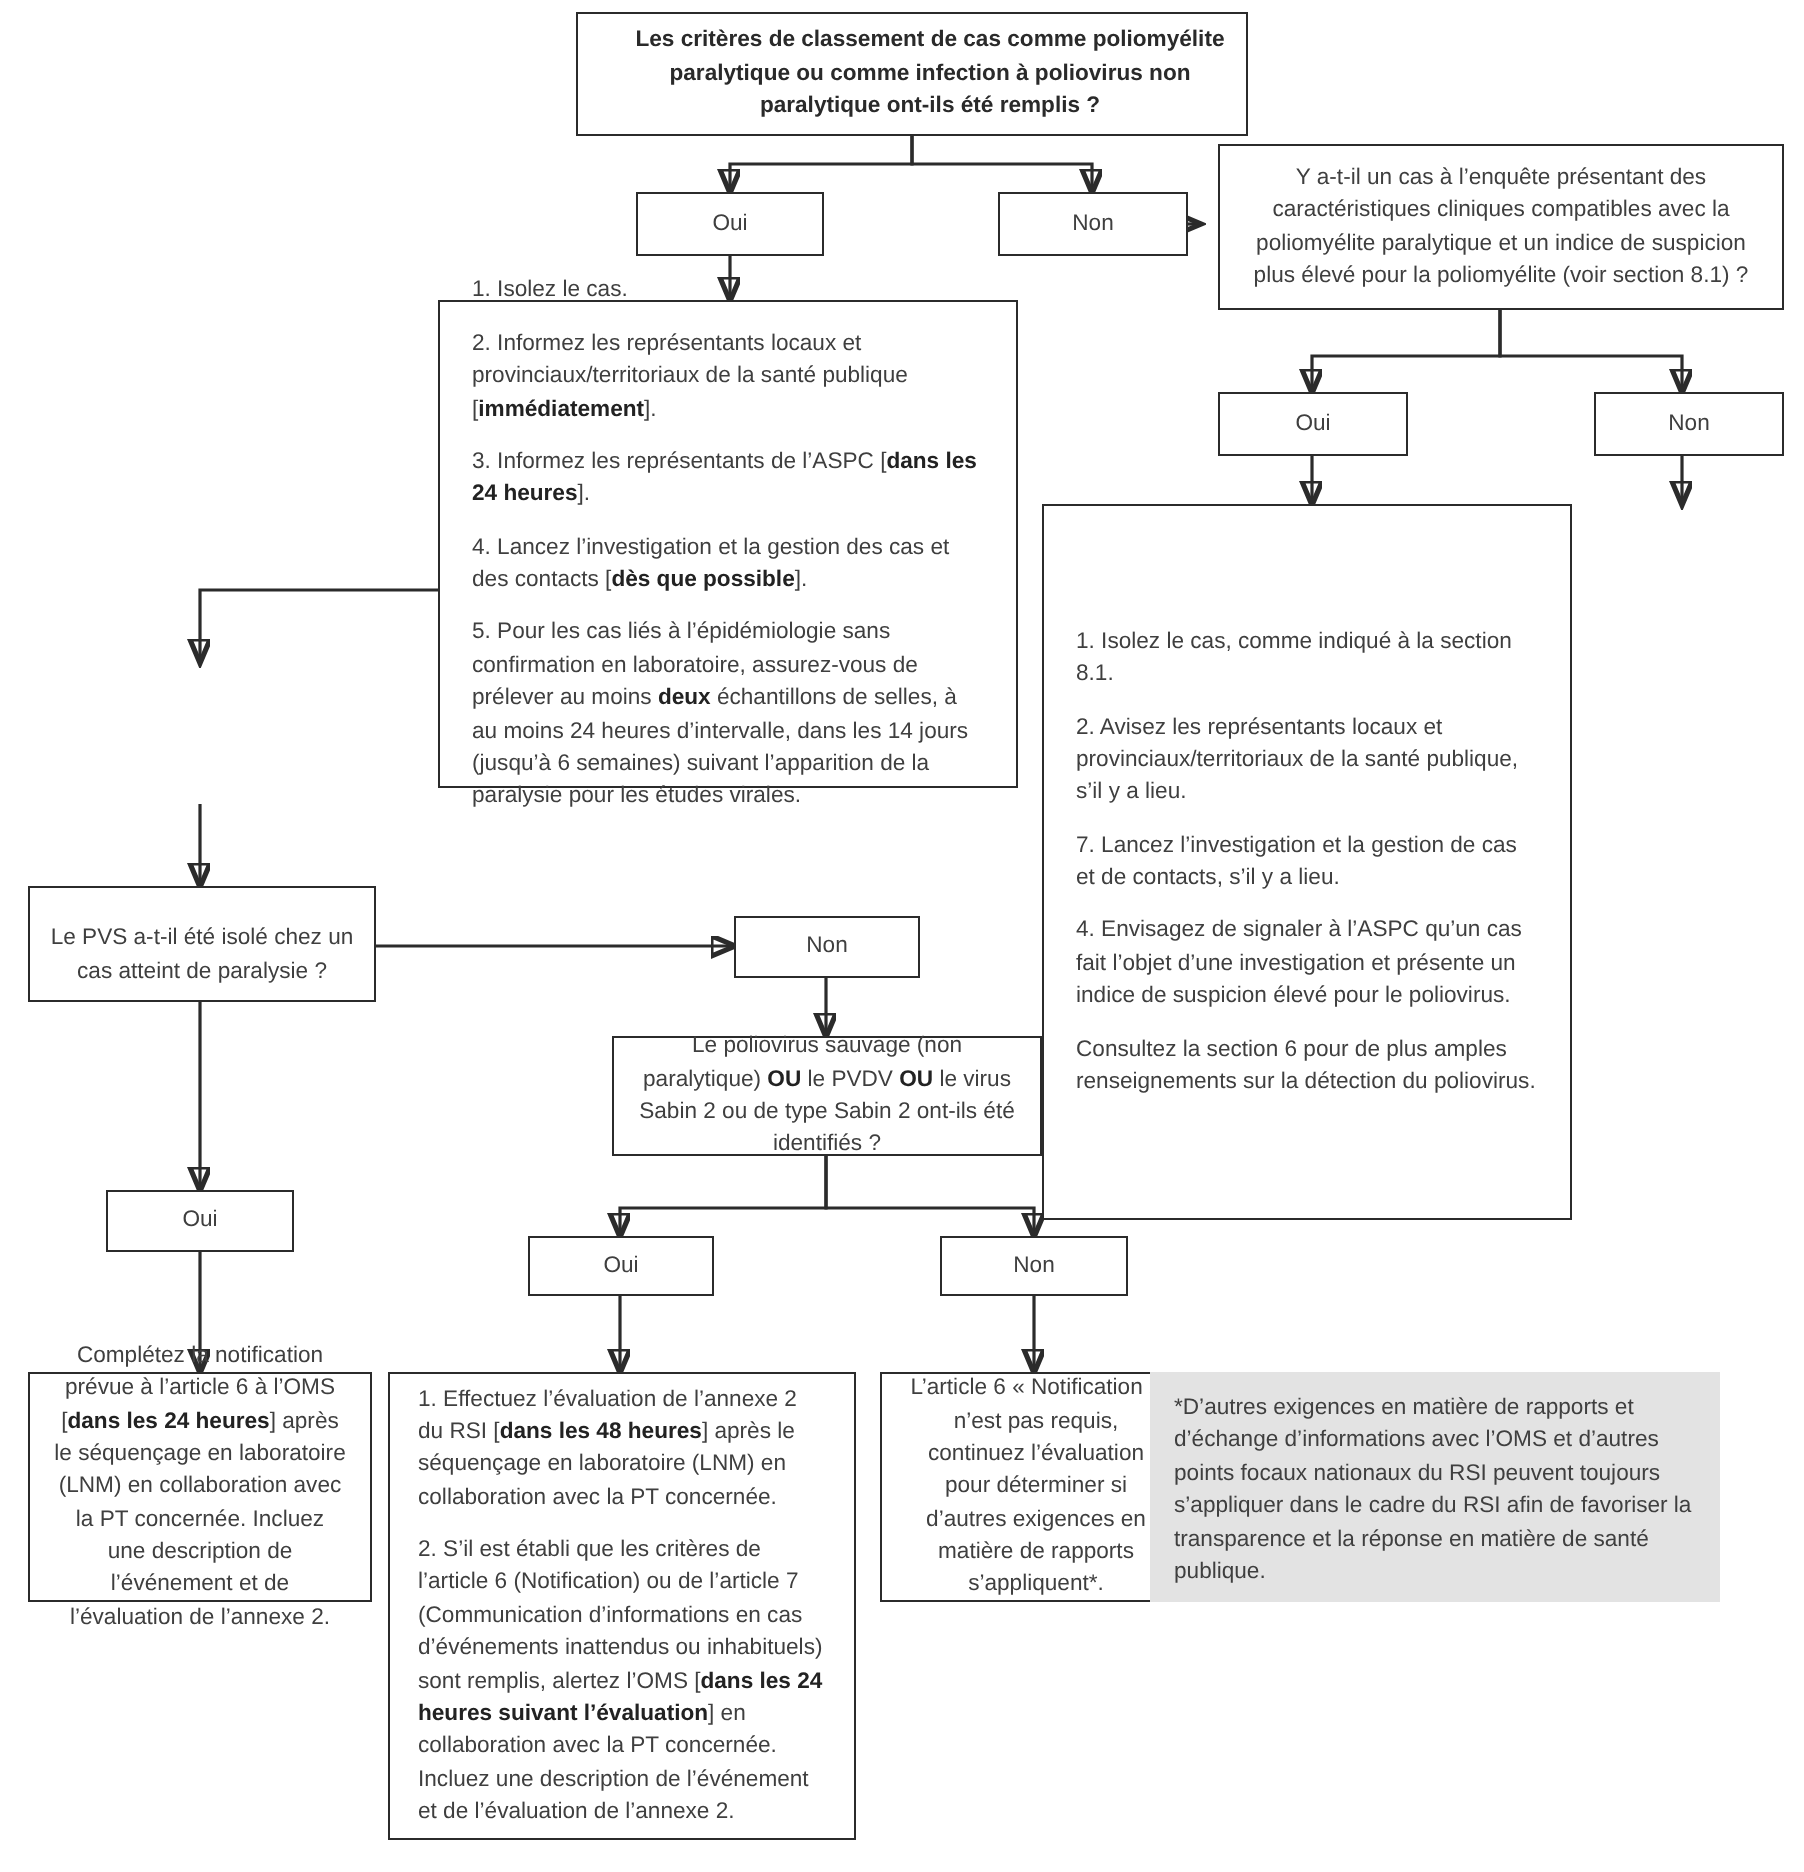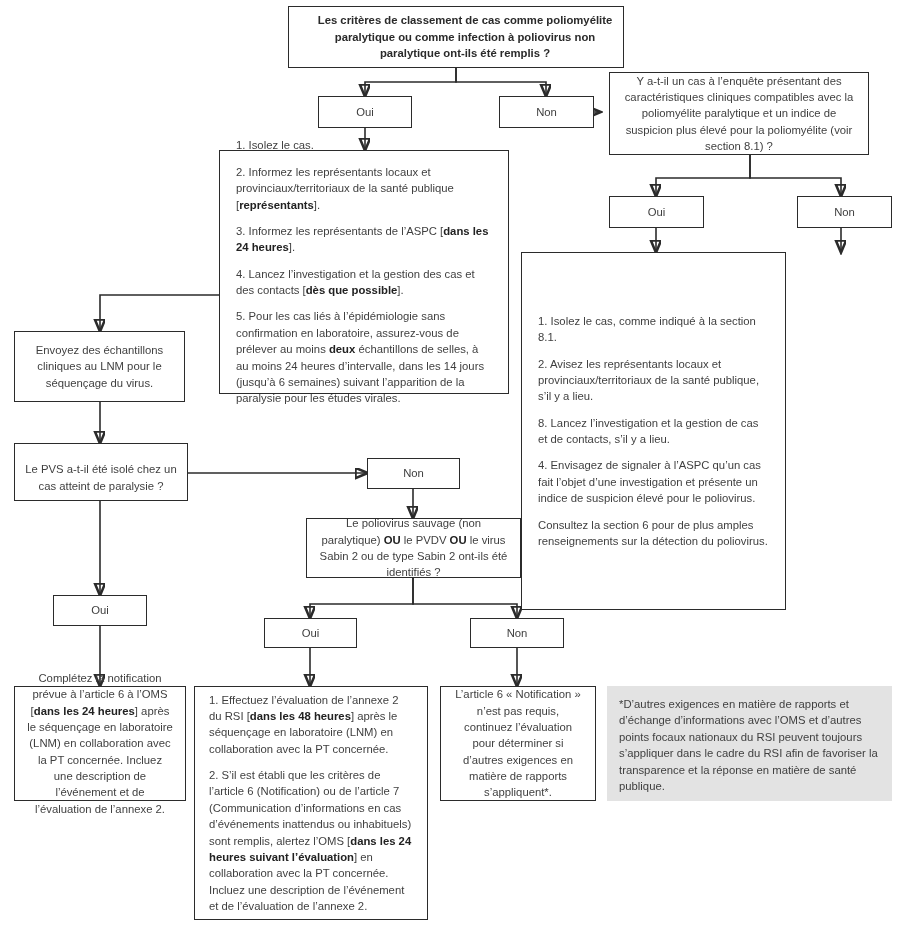--- a/index.html
+++ b/index.html
@@ -108,51 +108,48 @@
     <div>Les critères de classement de cas comme poliomyélite paralytique ou comme infection à poliovirus non paralytique ont-ils été remplis ?</div>
   </div>
 
   <div class="node center" style="left:318px; top:96px; width:94px; height:32px;">
     <div>Oui</div>
   </div>
   <div class="node center" style="left:499px; top:96px; width:95px; height:32px;">
     <div>Non</div>
   </div>
 
-  <div class="node center" style="left:609px; top:72px; width:260px; height:83px;justify-content:center;">
+  <div class="node center" style="left:609px; top:72px; width:283px; height:83px;justify-content:center;">
     <div>Y a-t-il un cas à l’enquête présentant des caractéristiques cliniques compatibles avec la poliomyélite paralytique et un indice de suspicion plus élevé pour la poliomyélite (voir section 8.1) ?</div>
   </div>
 
   <div class="node center" style="left:609px; top:196px; width:95px; height:32px;">
     <div>Oui</div>
   </div>
   <div class="node center" style="left:797px; top:196px; width:95px; height:32px;">
     <div>Non</div>
   </div>
 
   <div class="node left" style="left:219px; top:150px; width:290px; height:244px; padding:14px 16px;">
     <p>1. Isolez le cas.</p>
-    <p><span>2. Informez les représentants locaux et provinciaux/territoriaux de la santé publique [</span><b>représentants</b><span>].</span></p>
+    <p><span>2. Informez les représentants locaux et provinciaux/territoriaux de la santé publique [</span><b>immédiatement</b><span>].</span></p>
     <p><span>3. Informez les représentants de l’ASPC [</span><b>dans les 24 heures</b><span>].</span></p>
     <p><span>4. Lancez l’investigation et la gestion des cas et des contacts [</span><b>dès que possible</b><span>].</span></p>
     <p><span>5. Pour les cas liés à l’épidémiologie sans confirmation en laboratoire, assurez-vous de prélever au moins </span><b>deux</b><span> échantillons de selles, à au moins 24 heures d’intervalle, dans les 14 jours (jusqu’à 6 semaines) suivant l’apparition de la paralysie pour les études virales.</span></p>
   </div>
 
   <div class="node left" style="left:521px; top:252px; width:265px; height:358px; padding:4px 16px;">
     <p>1. Isolez le cas, comme indiqué à la section 8.1.</p>
     <p>2. Avisez les représentants locaux et provinciaux/territoriaux de la santé publique, s’il y a lieu.</p>
-    <p>8. Lancez l’investigation et la gestion de cas et de contacts, s’il y a lieu.</p>
+    <p>7. Lancez l’investigation et la gestion de cas et de contacts, s’il y a lieu.</p>
     <p>4. Envisagez de signaler à l’ASPC qu’un cas fait l’objet d’une investigation et présente un indice de suspicion élevé pour le poliovirus.</p>
     <p>Consultez la section 6 pour de plus amples renseignements sur la détection du poliovirus.</p>
   </div>
 
 
-  <div class="node center" style="left:14px; top:331px; width:171px; height:71px;">
-    <div>Envoyez des échantillons cliniques au LNM pour le séquençage du virus.</div>
-  </div>
 
   <div class="node center" style="left:14px; top:443px; width:174px; height:58px;justify-content:flex-end;">
     <div>Le PVS a-t-il été isolé chez un cas atteint de paralysie ?</div>
   </div>
 
   <div class="node center" style="left:367px; top:458px; width:93px; height:31px;">
     <div>Non</div>
   </div>
   <div class="node center" style="left:53px; top:595px; width:94px; height:31px;">
     <div>Oui</div>
@@ -175,17 +172,17 @@
 
   <div class="node left" style="left:194px; top:686px; width:234px; height:234px; padding:12px 14px;">
     <p><span>1. Effectuez l’évaluation de l’annexe 2 du RSI [</span><b>dans les 48 heures</b><span>] après le séquençage en laboratoire (LNM) en collaboration avec la PT concernée.</span></p>
     <p><span>2. S’il est établi que les critères de l’article 6 (Notification) ou de l’article 7 (Communication d’informations en cas d’événements inattendus ou inhabituels) sont remplis, alertez l’OMS [</span><b>dans les 24 heures suivant l’évaluation</b><span>] en collaboration avec la PT concernée. Incluez une description de l’événement et de l’évaluation de l’annexe 2.</span></p>
   </div>
 
   <div class="node center" style="left:440px; top:686px; width:156px; height:115px; padding:26px 12px;">
     <div>L’article 6 « Notification » n’est pas requis, continuez l’évaluation pour déterminer si d’autres exigences en matière de rapports s’appliquent*.</div>
   </div>
 
-  <div class="node note" style="left:607px; top:686px; width:285px; height:115px;">
+  <div class="node note" style="left:575px; top:686px; width:285px; height:115px;">
     <div>*D’autres exigences en matière de rapports et d’échange d’informations avec l’OMS et d’autres points focaux nationaux du RSI peuvent toujours s’appliquer dans le cadre du RSI afin de favoriser la transparence et la réponse en matière de santé publique.</div>
   </div>
 
 </div>
 
 </body></html>

